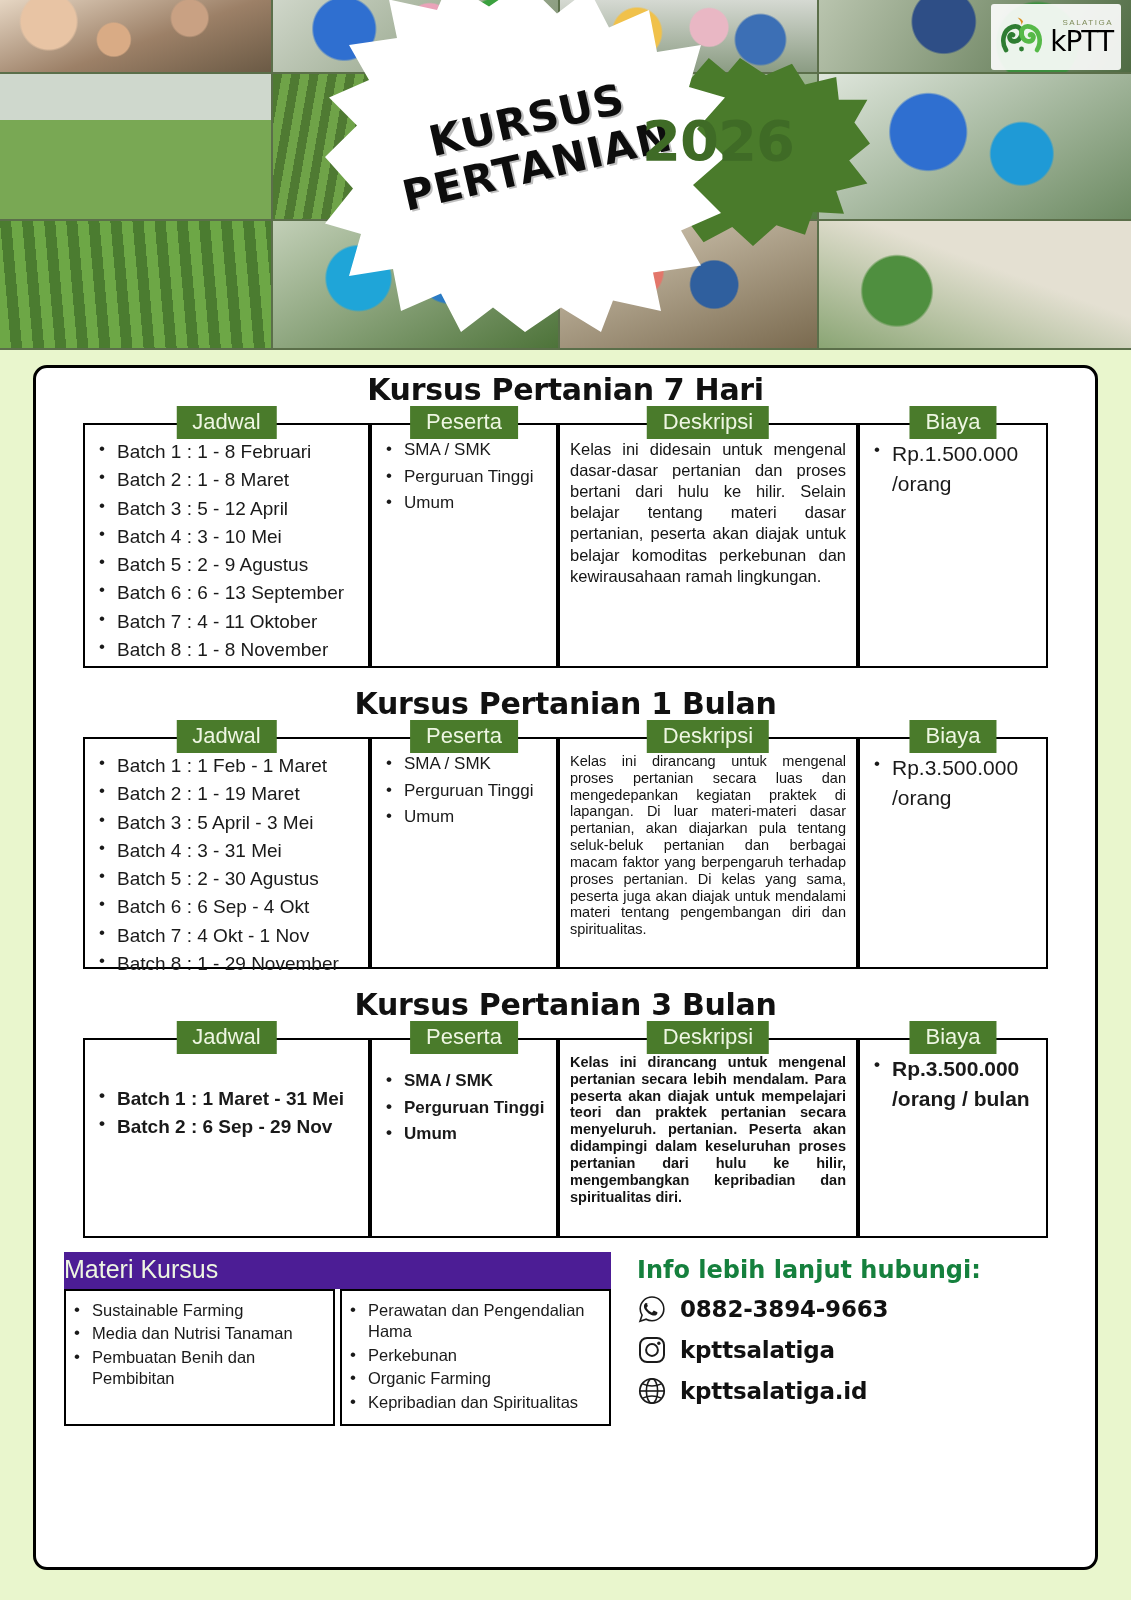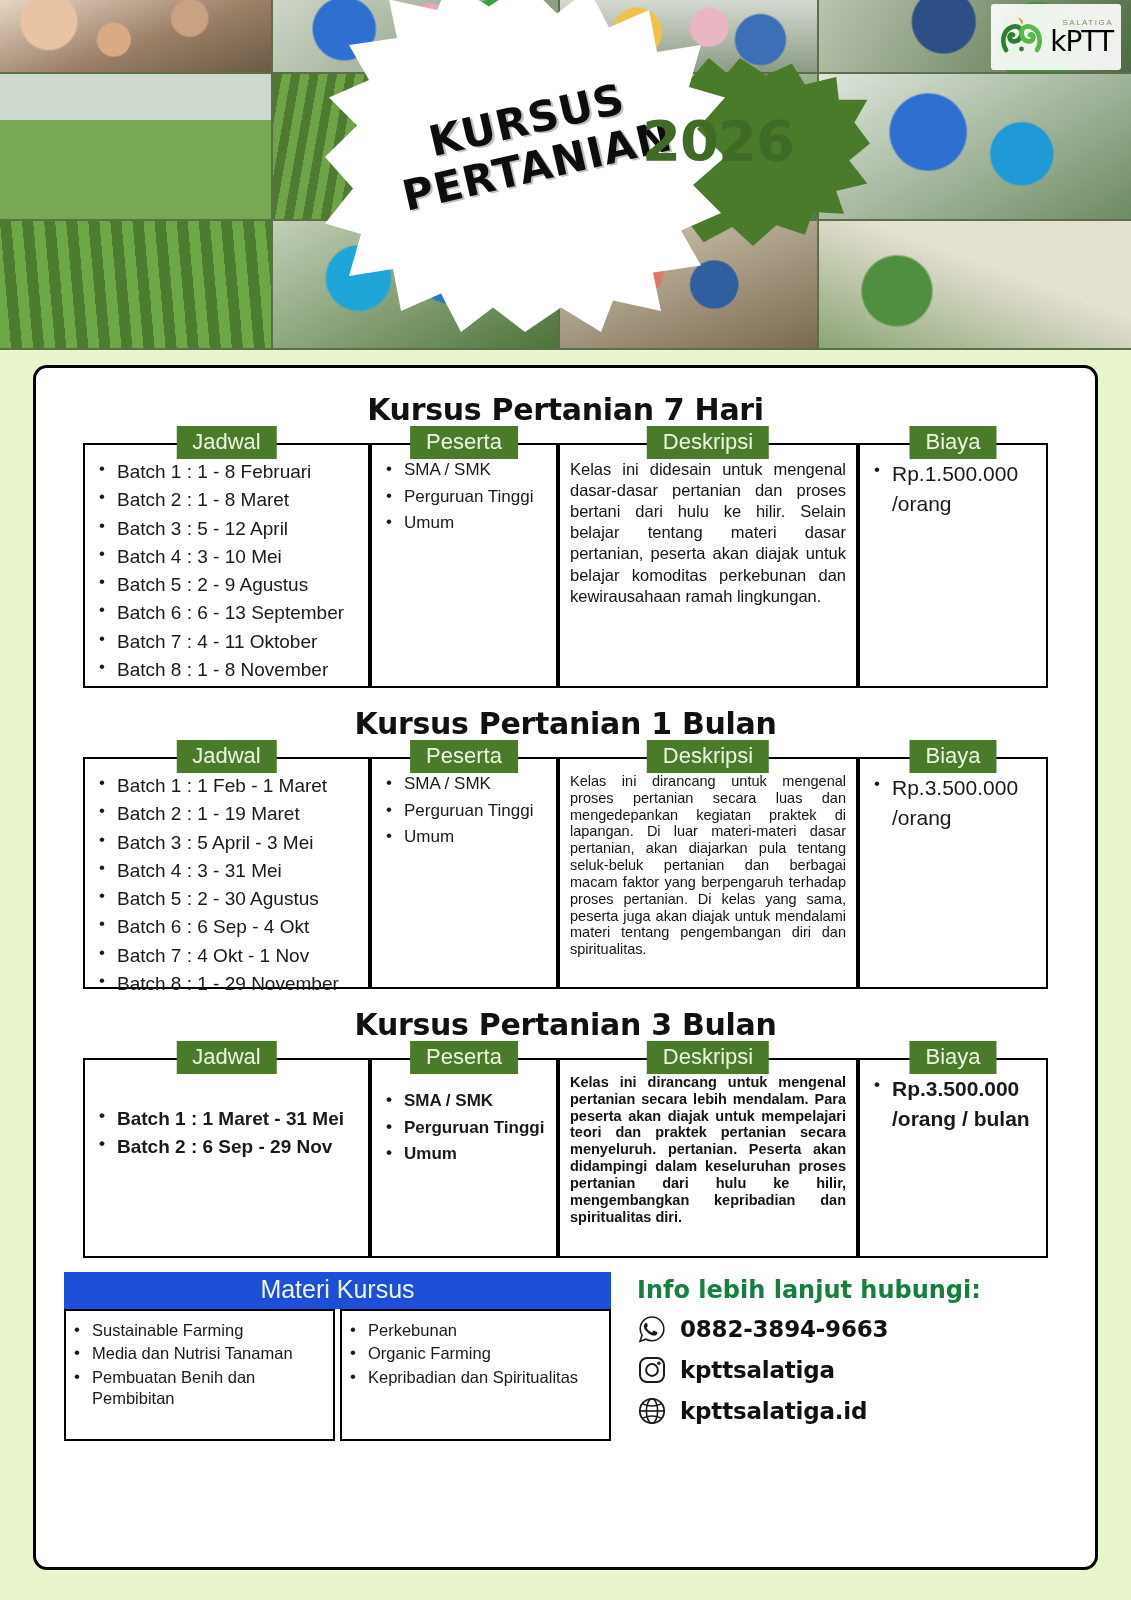--- a/index.html
+++ b/index.html
@@ -163,21 +163,21 @@
   }
 
   
   .card {
     position: absolute;
     left: 33px; top: 365px;
     width: 1065px; height: 1205px;
     background: #ffffff;
     border: 3px solid #000;
     border-radius: 14px;
-    padding: 24px 20px 10px;
+    padding: 4px 20px 10px;
   }
 
   .section-title {
     text-align: center;
     font-family: "DejaVu Sans", sans-serif;
     font-weight: bold;
     font-size: 30px;
     color: #111;
     letter-spacing: -0.3px;
   }
@@ -242,23 +242,23 @@
 
   
   .bottom {
     display: grid;
     grid-template-columns: 547px 1fr;
     gap: 26px;
     margin-top: 14px;
     padding-left: 8px;
   }
   .materi-head {
-    background: #1d4ed8;
+    background: #4c1d95;
     color: #eef6e2;
-    text-align: center;
+    text-align: left;
     font-size: 25px;
     padding: 3px 0 5px;
     font-family: "Liberation Sans", sans-serif;
   }
   .materi-cols {
     display: grid;
     grid-template-columns: 1fr 1fr;
     gap: 5px;
     border-radius: 22px;
   }
@@ -489,20 +489,21 @@
       <div class="materi-cols">
         <div>
           <ul class="blist">
               <li>Sustainable Farming</li>
               <li>Media dan Nutrisi Tanaman</li>
               <li>Pembuatan Benih dan Pembibitan</li>
             </ul>
         </div>
         <div>
           <ul class="blist">
+              <li>Perawatan dan Pengendalian Hama</li>
               <li>Perkebunan</li>
               <li>Organic Farming</li>
               <li>Kepribadian dan Spiritualitas</li>
             </ul>
         </div>
       </div>
     </div>
 
     <div class="contact">
       <div class="contact-head">Info lebih  lanjut hubungi:</div>

